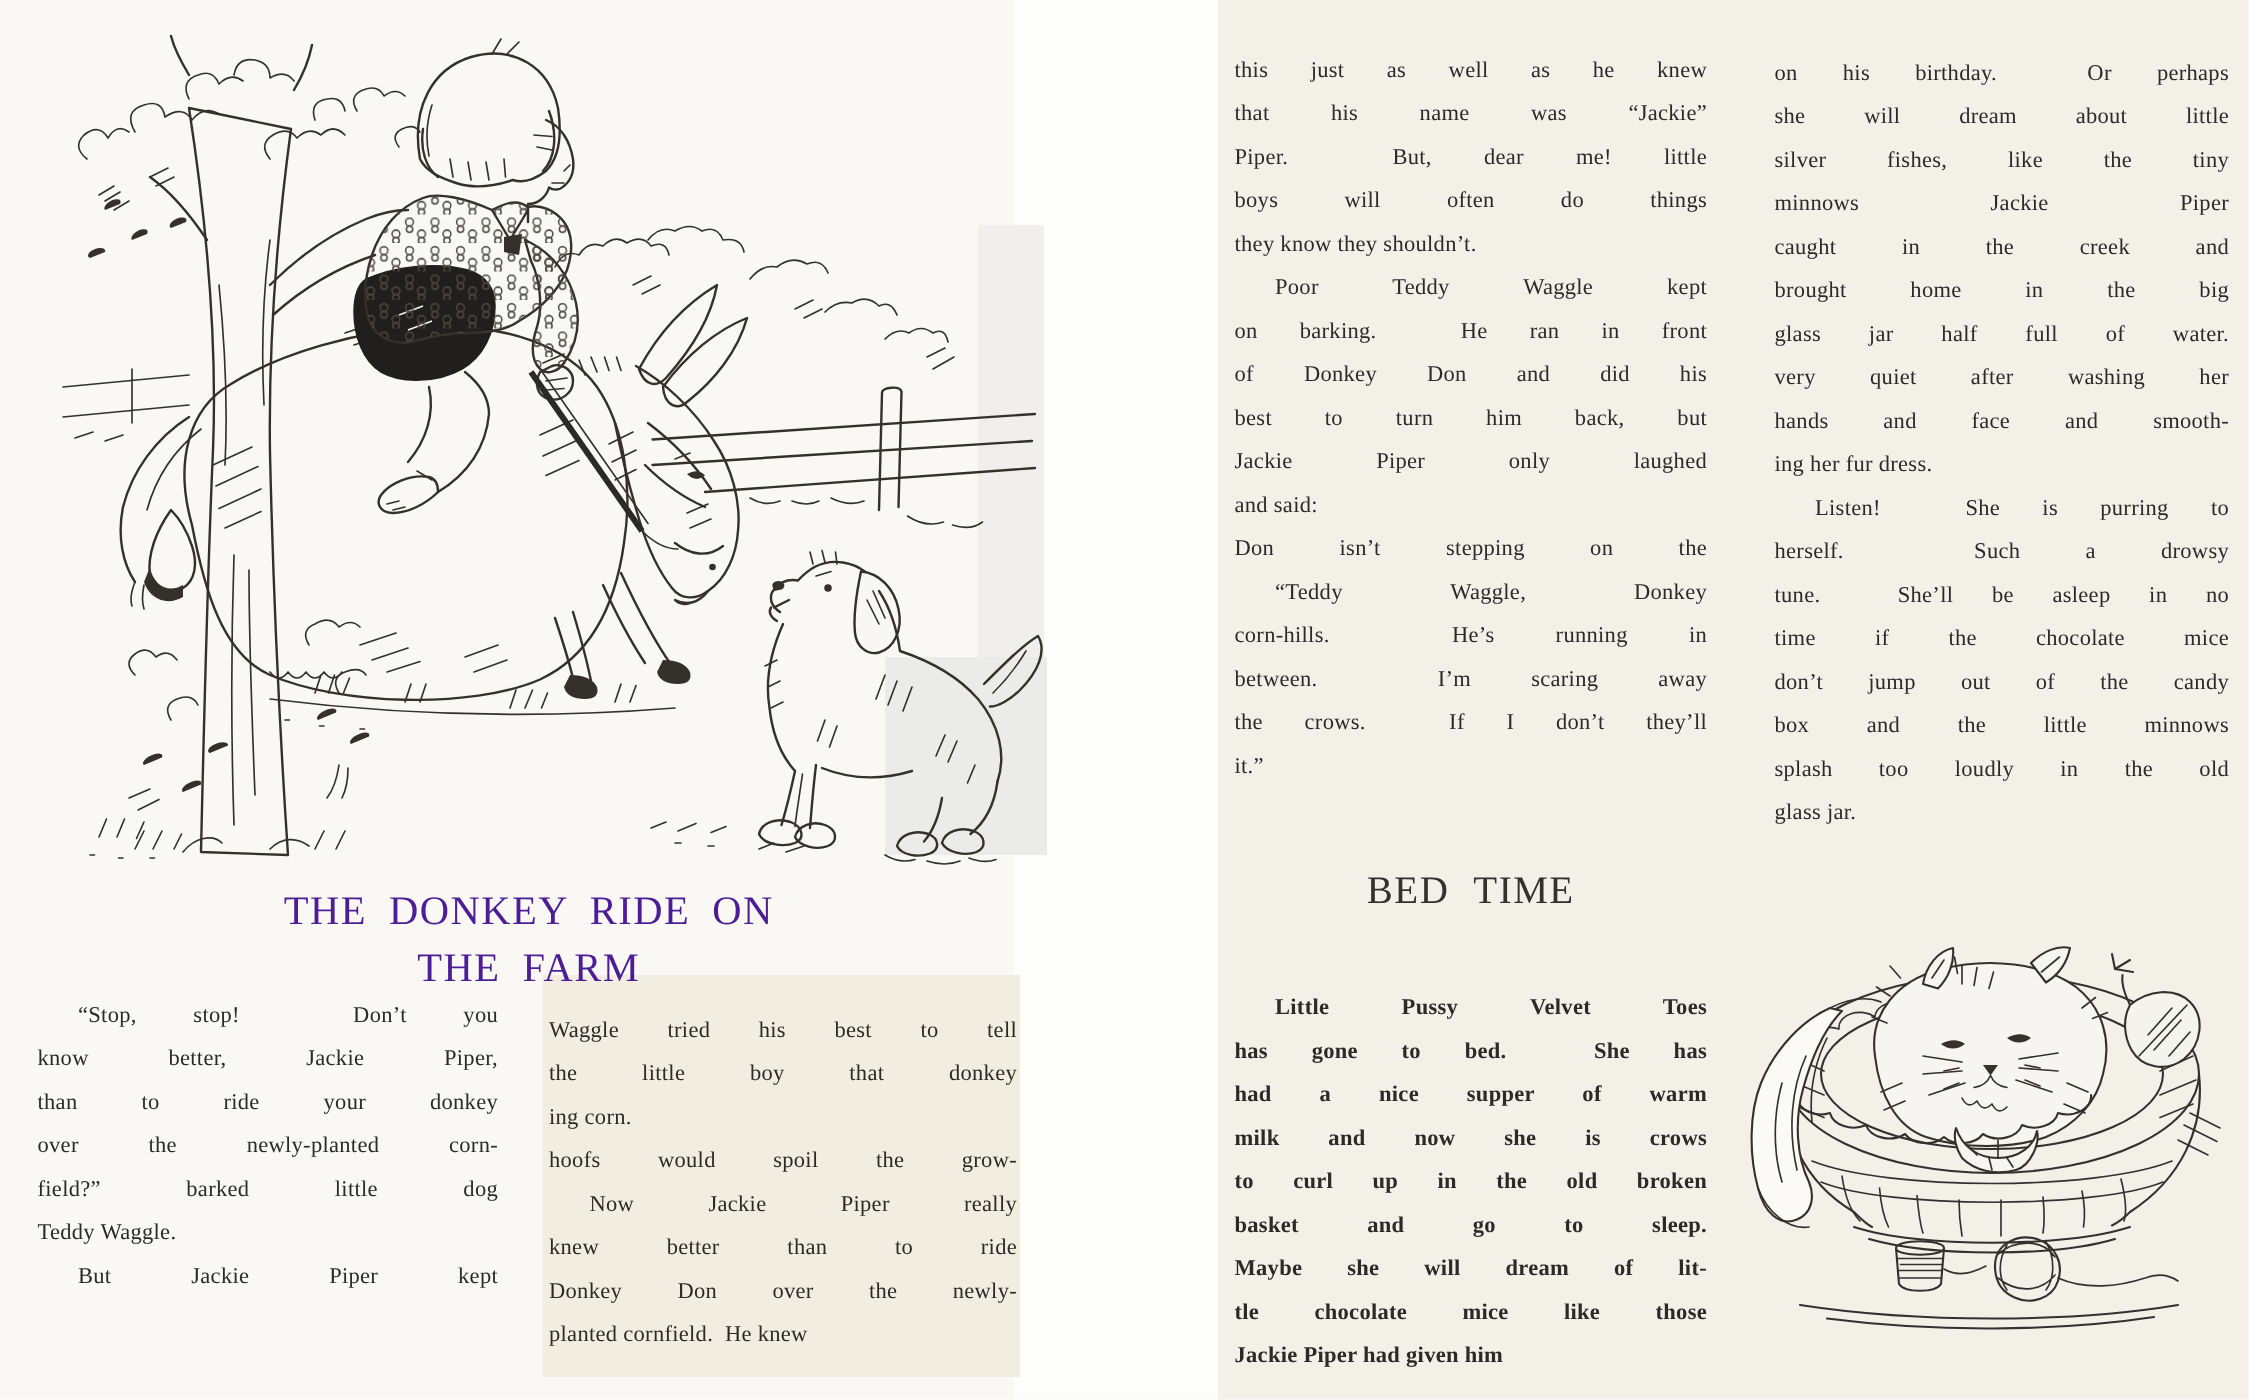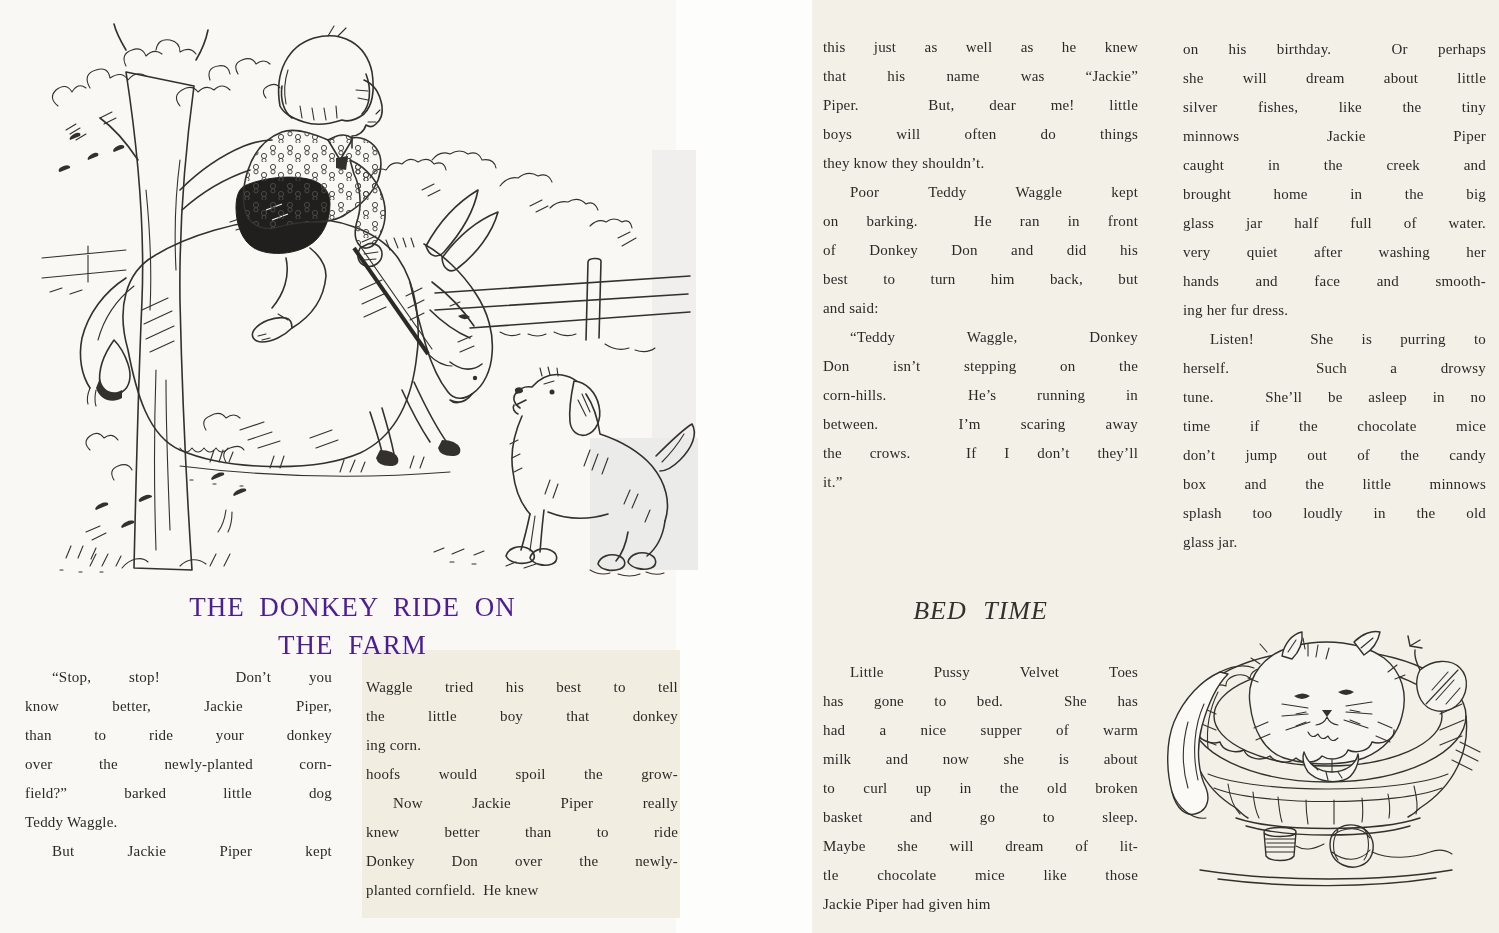--- a/index.html
+++ b/index.html
@@ -222,23 +222,24 @@
   <div class="col" style="left:823px;top:33px;width:315px;">
       <div class="line">this just as well as he knew</div>
       <div class="line">that his name was “Jackie”</div>
       <div class="line">Piper.  But, dear me! little</div>
       <div class="line">boys will often do things</div>
       <div class="line end">they know they shouldn’t.</div>
       <div class="line ind">Poor Teddy Waggle kept</div>
       <div class="line">on barking.  He ran in front</div>
       <div class="line">of Donkey Don and did his</div>
       <div class="line">best to turn him back, but</div>
+      <div class="line">Jackie Piper only laughed</div>
       <div class="line end">and said:</div>
+      <div class="line">Don isn’t stepping on the</div>
       <div class="line ind">“Teddy Waggle, Donkey</div>
-      <div class="line">Don isn’t stepping on the</div>
       <div class="line">corn-hills.  He’s running in</div>
       <div class="line">between.  I’m scaring away</div>
       <div class="line">the crows.  If I don’t they’ll</div>
       <div class="line end">it.”</div>
     </div>
   <div class="col" style="left:1163px;top:35px;width:303px;margin-left:20px;">
       <div class="line">on his birthday.  Or perhaps</div>
       <div class="line">she will dream about little</div>
       <div class="line">silver fishes, like the tiny</div>
       <div class="line">minnows Jackie Piper</div>
@@ -251,27 +252,27 @@
       <div class="line ind">Listen!  She is purring to</div>
       <div class="line">herself.  Such a drowsy</div>
       <div class="line">tune.  She’ll be asleep in no</div>
       <div class="line">time if the chocolate mice</div>
       <div class="line">don’t jump out of the candy</div>
       <div class="line">box and the little minnows</div>
       <div class="line">splash too loudly in the old</div>
       <div class="line end">glass jar.</div>
     </div>
 
-  <div class="h2" style="left:823px;top:596px;width:315px;font-style:italic;">BED TIME</div>
-
-  <div class="col" style="left:823px;top:658px;width:315px;">
+  <div class="h2" style="left:823px;top:579px;width:315px;">BED TIME</div>
+
+  <div class="col" style="left:823px;top:658px;width:315px;font-weight:bold;">
       <div class="line ind">Little Pussy Velvet Toes</div>
       <div class="line">has gone to bed.  She has</div>
       <div class="line">had a nice supper of warm</div>
-      <div class="line">milk and now she is about</div>
+      <div class="line">milk and now she is crows</div>
       <div class="line">to curl up in the old broken</div>
       <div class="line">basket and go to sleep.</div>
       <div class="line">Maybe she will dream of lit-</div>
       <div class="line">tle chocolate mice like those</div>
       <div class="line end">Jackie Piper had given him</div>
     </div>
 
   <svg style="left:1158px;top:612px;" width="330" height="310" viewBox="0 0 330 310">
     <g class="ln" style="stroke-width:1.4">
 

